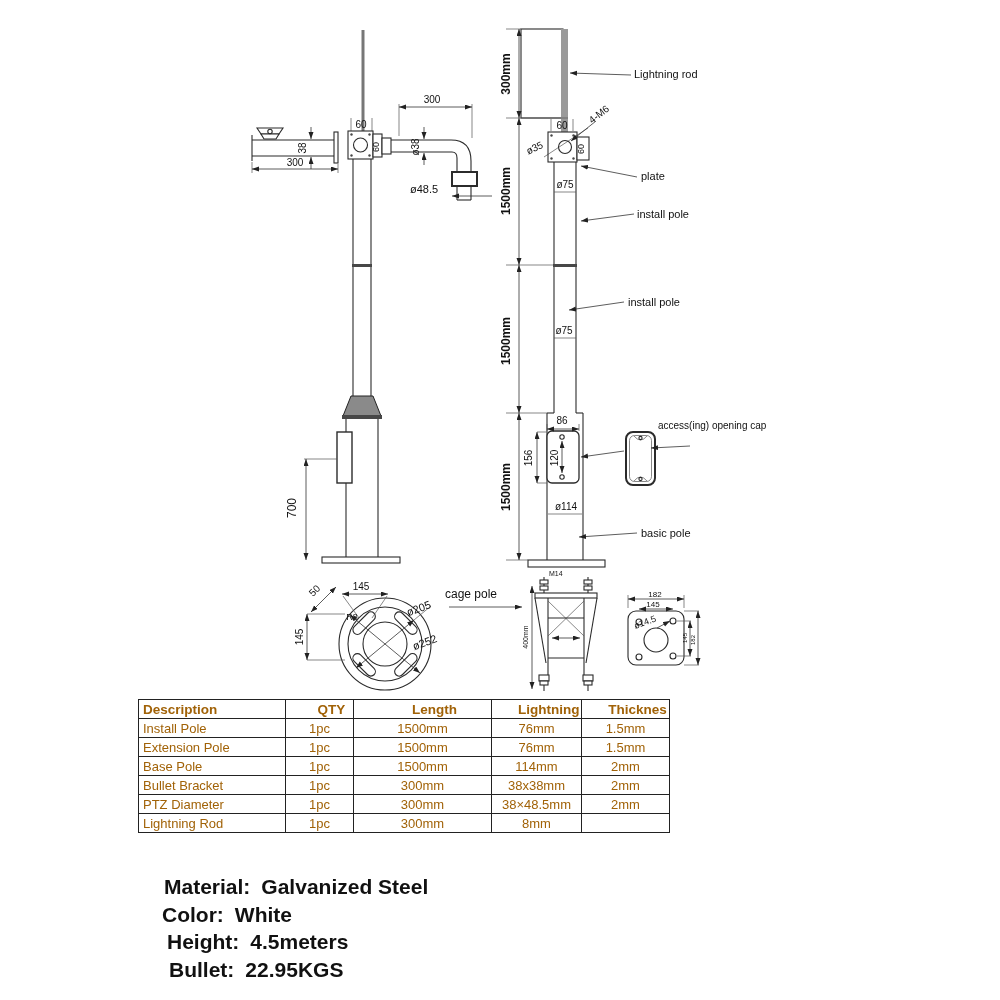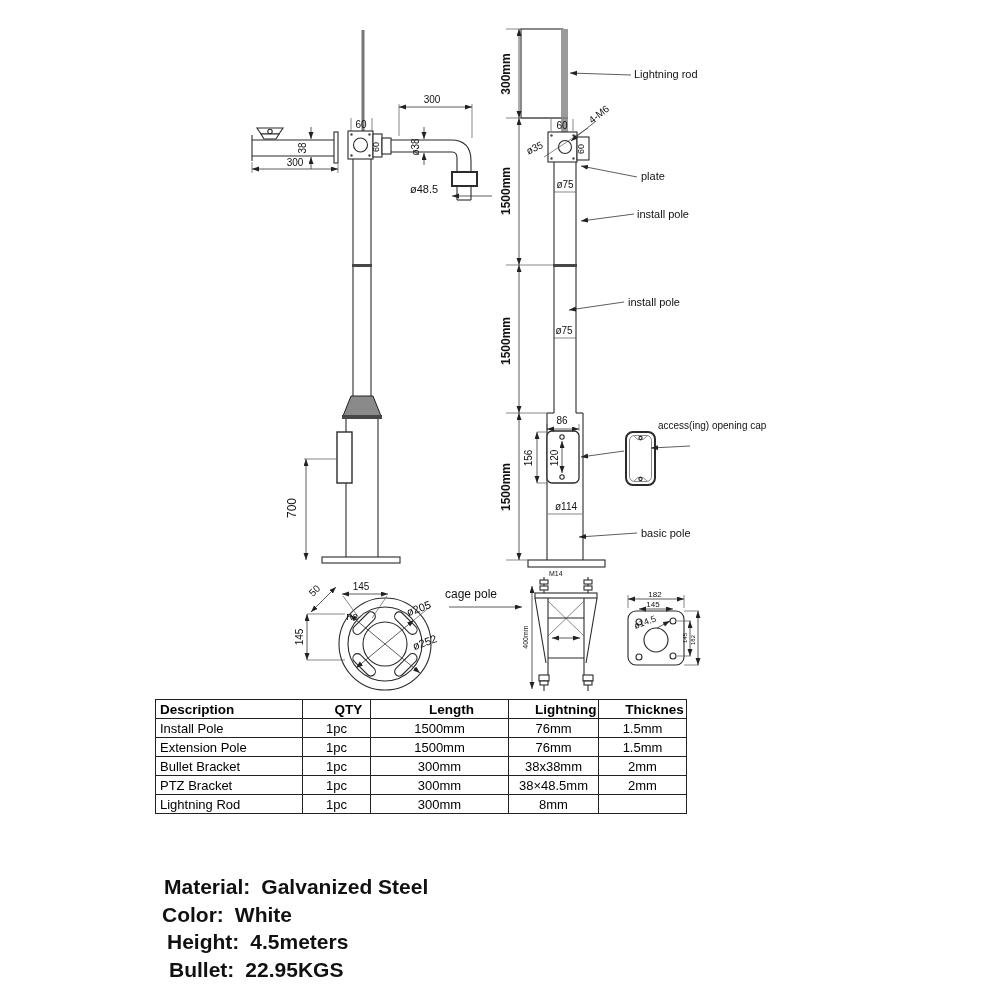--- a/index.html
+++ b/index.html
@@ -13,22 +13,22 @@
   svg .dime{stroke:#333;stroke-width:0.8;fill:none;marker-end:url(#arw);}
   svg .fw{fill:#fff;}
   svg .fd{fill:#474747;stroke:none;}
   svg .gray{fill:#9a9a9a;stroke:none;}
   svg text{font-family:"Liberation Sans",sans-serif;fill:#111;font-size:11px;}
   svg .mid{text-anchor:middle;}
   svg .t6{font-size:6px;} svg .t7{font-size:7px;} svg .t8{font-size:8px;}
   svg .t9{font-size:9px;} svg .t10{font-size:10px;} svg .t12{font-size:12px;}
   svg .b6{font-weight:600;}
 
-  table.spec{position:absolute;left:155px;top:699px;width:531px;border-collapse:collapse;
-             table-layout:fixed;font-size:13px;color:#000000;}
+  table.spec{position:absolute;left:138px;top:699px;width:531px;border-collapse:collapse;
+             table-layout:fixed;font-size:13px;color:#a16207;}
   table.spec th,table.spec td{border:1px solid #222;height:18px;padding:0 2px;
              text-align:center;white-space:nowrap;overflow:hidden;}
   table.spec th{font-size:13.5px;padding-left:26px;}
   table.spec .l{text-align:left;padding-left:4px;}
 
   .specline{position:absolute;font-size:21px;font-weight:bold;color:#111;white-space:nowrap;}
   .specline .v{margin-left:11px;}
 </style>
 </head>
 <body>
@@ -333,28 +333,35 @@
       <td>1.5mm</td>
     </tr>
     <tr>
       <td class="l">Extension Pole</td>
       <td>1pc</td>
       <td>1500mm</td>
       <td>76mm</td>
       <td>1.5mm</td>
     </tr>
     <tr>
+      <td class="l">Base Pole</td>
+      <td>1pc</td>
+      <td>1500mm</td>
+      <td>114mm</td>
+      <td>2mm</td>
+    </tr>
+    <tr>
       <td class="l">Bullet Bracket</td>
       <td>1pc</td>
       <td>300mm</td>
       <td>38x38mm</td>
       <td>2mm</td>
     </tr>
     <tr>
-      <td class="l">PTZ Bracket</td>
+      <td class="l">PTZ Diameter</td>
       <td>1pc</td>
       <td>300mm</td>
       <td>38×48.5mm</td>
       <td>2mm</td>
     </tr>
     <tr>
       <td class="l">Lightning Rod</td>
       <td>1pc</td>
       <td>300mm</td>
       <td>8mm</td>

